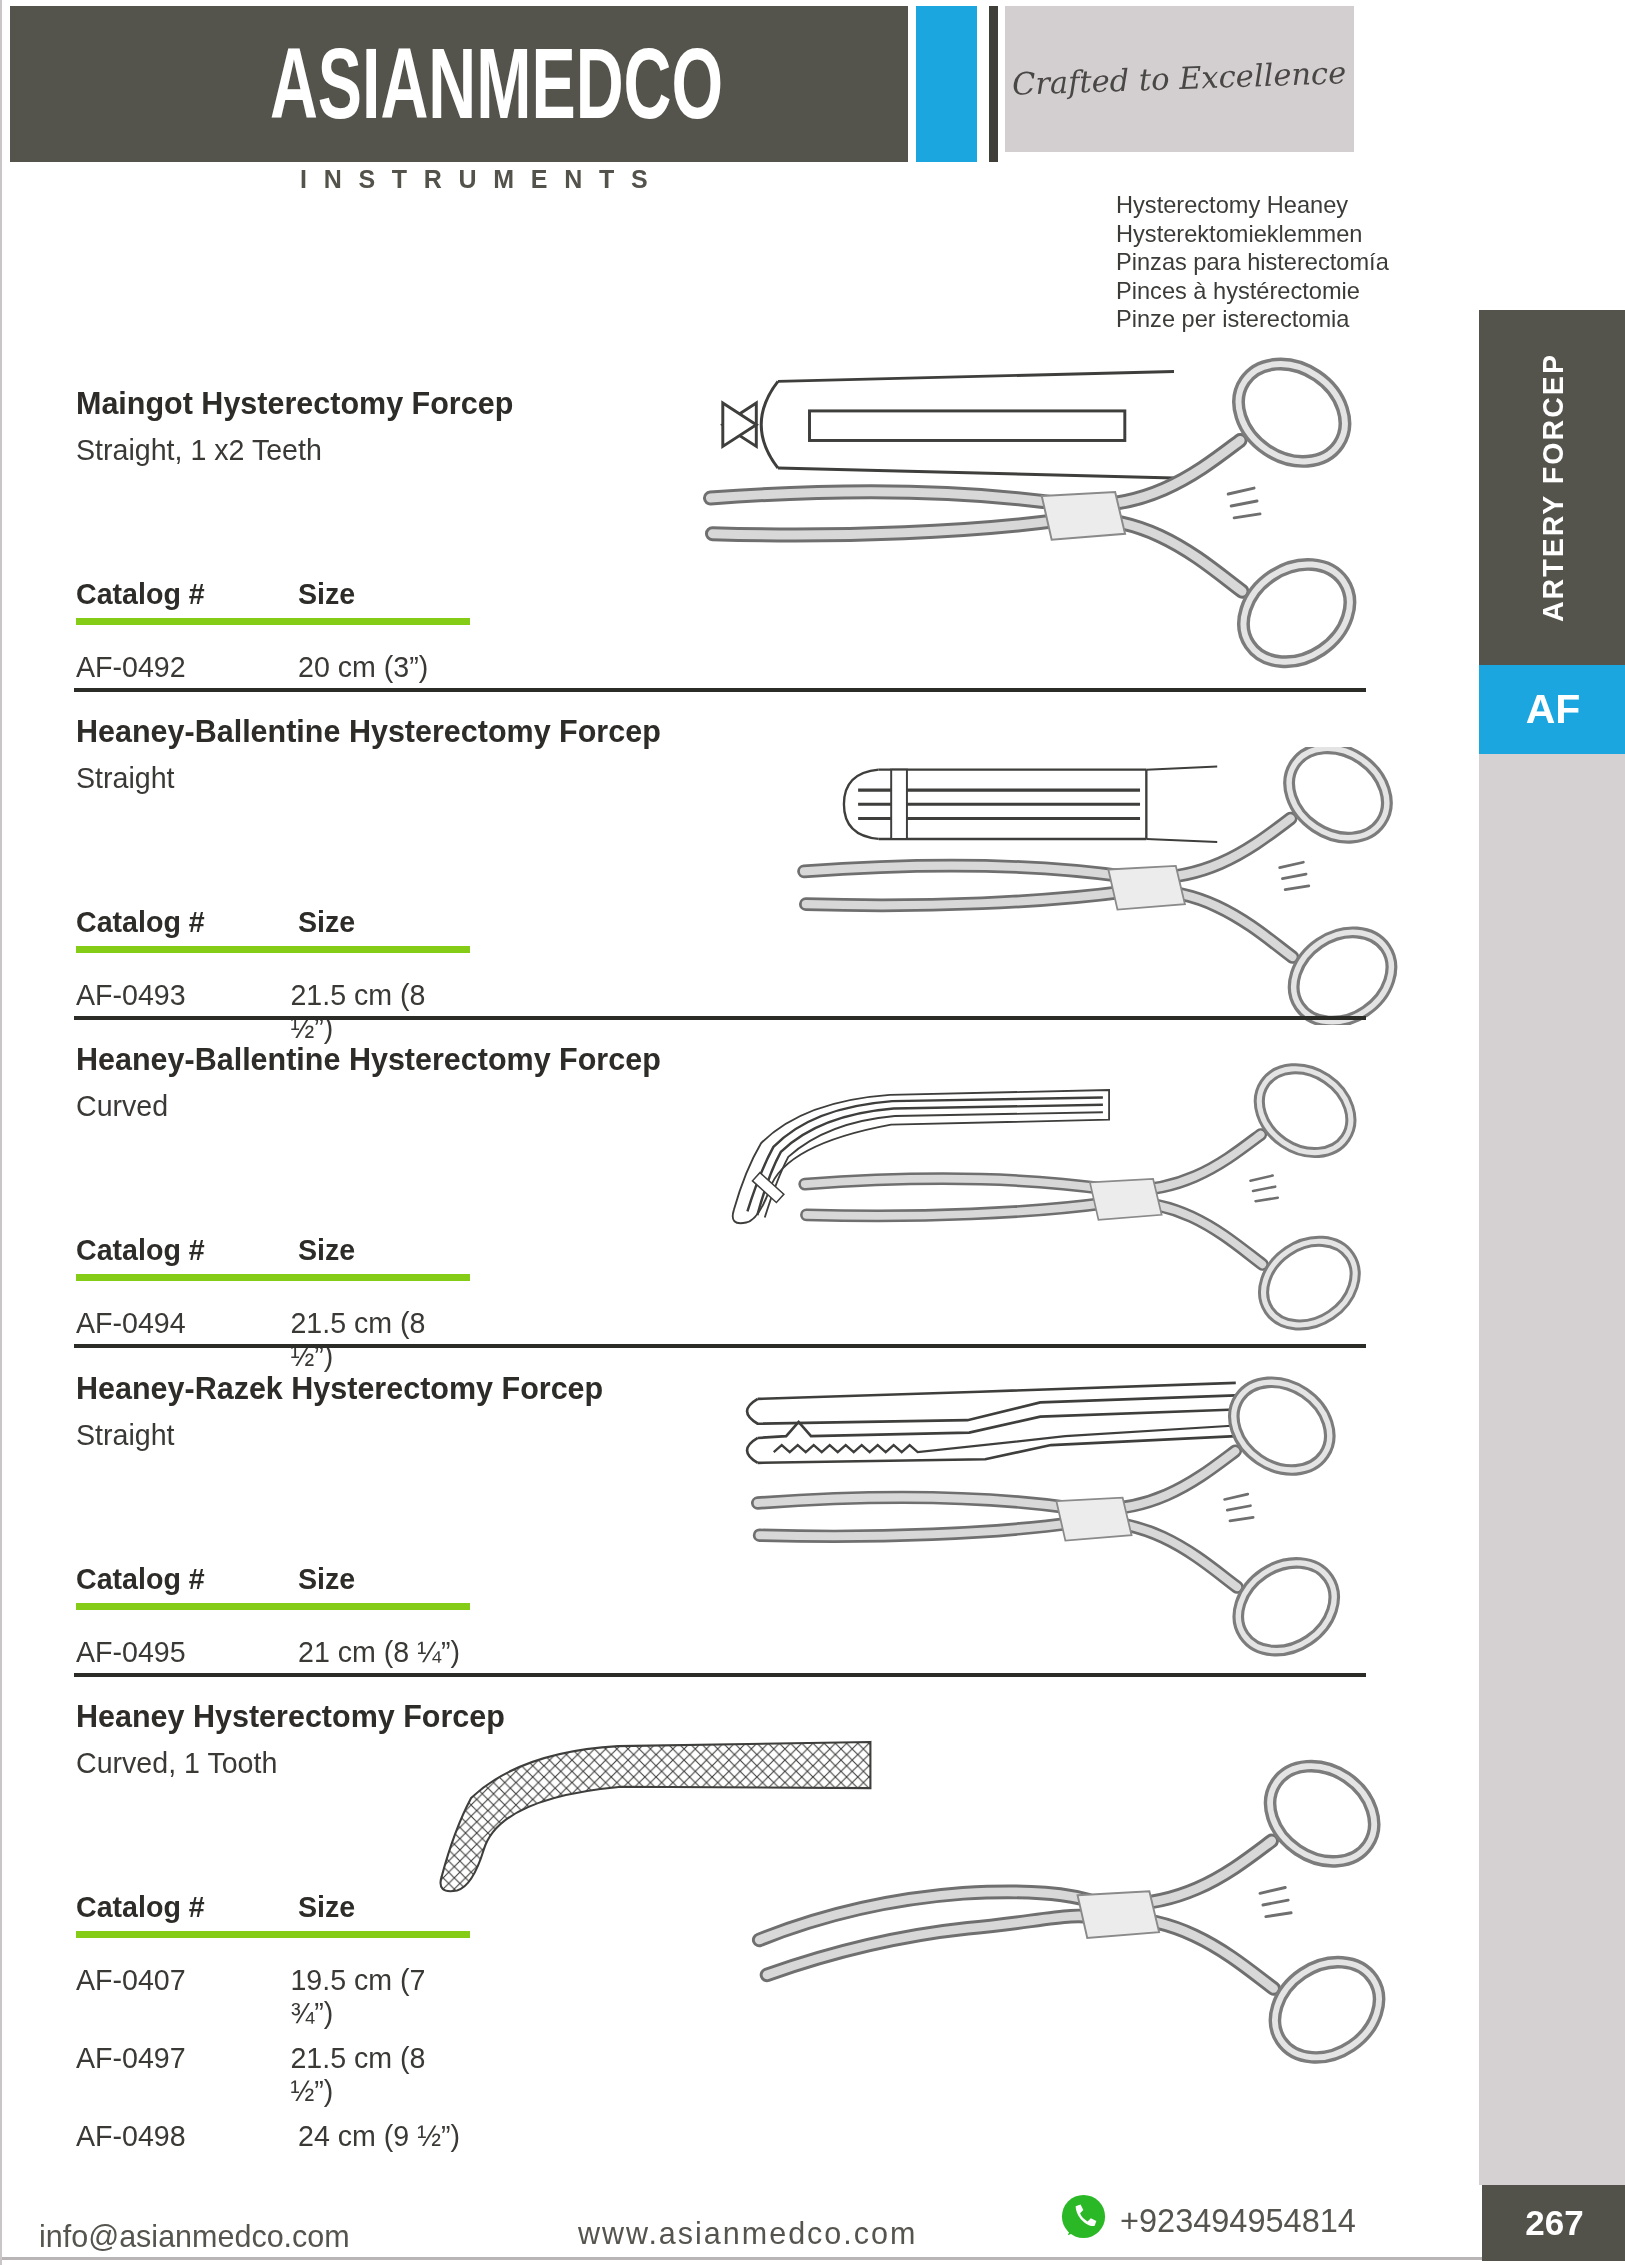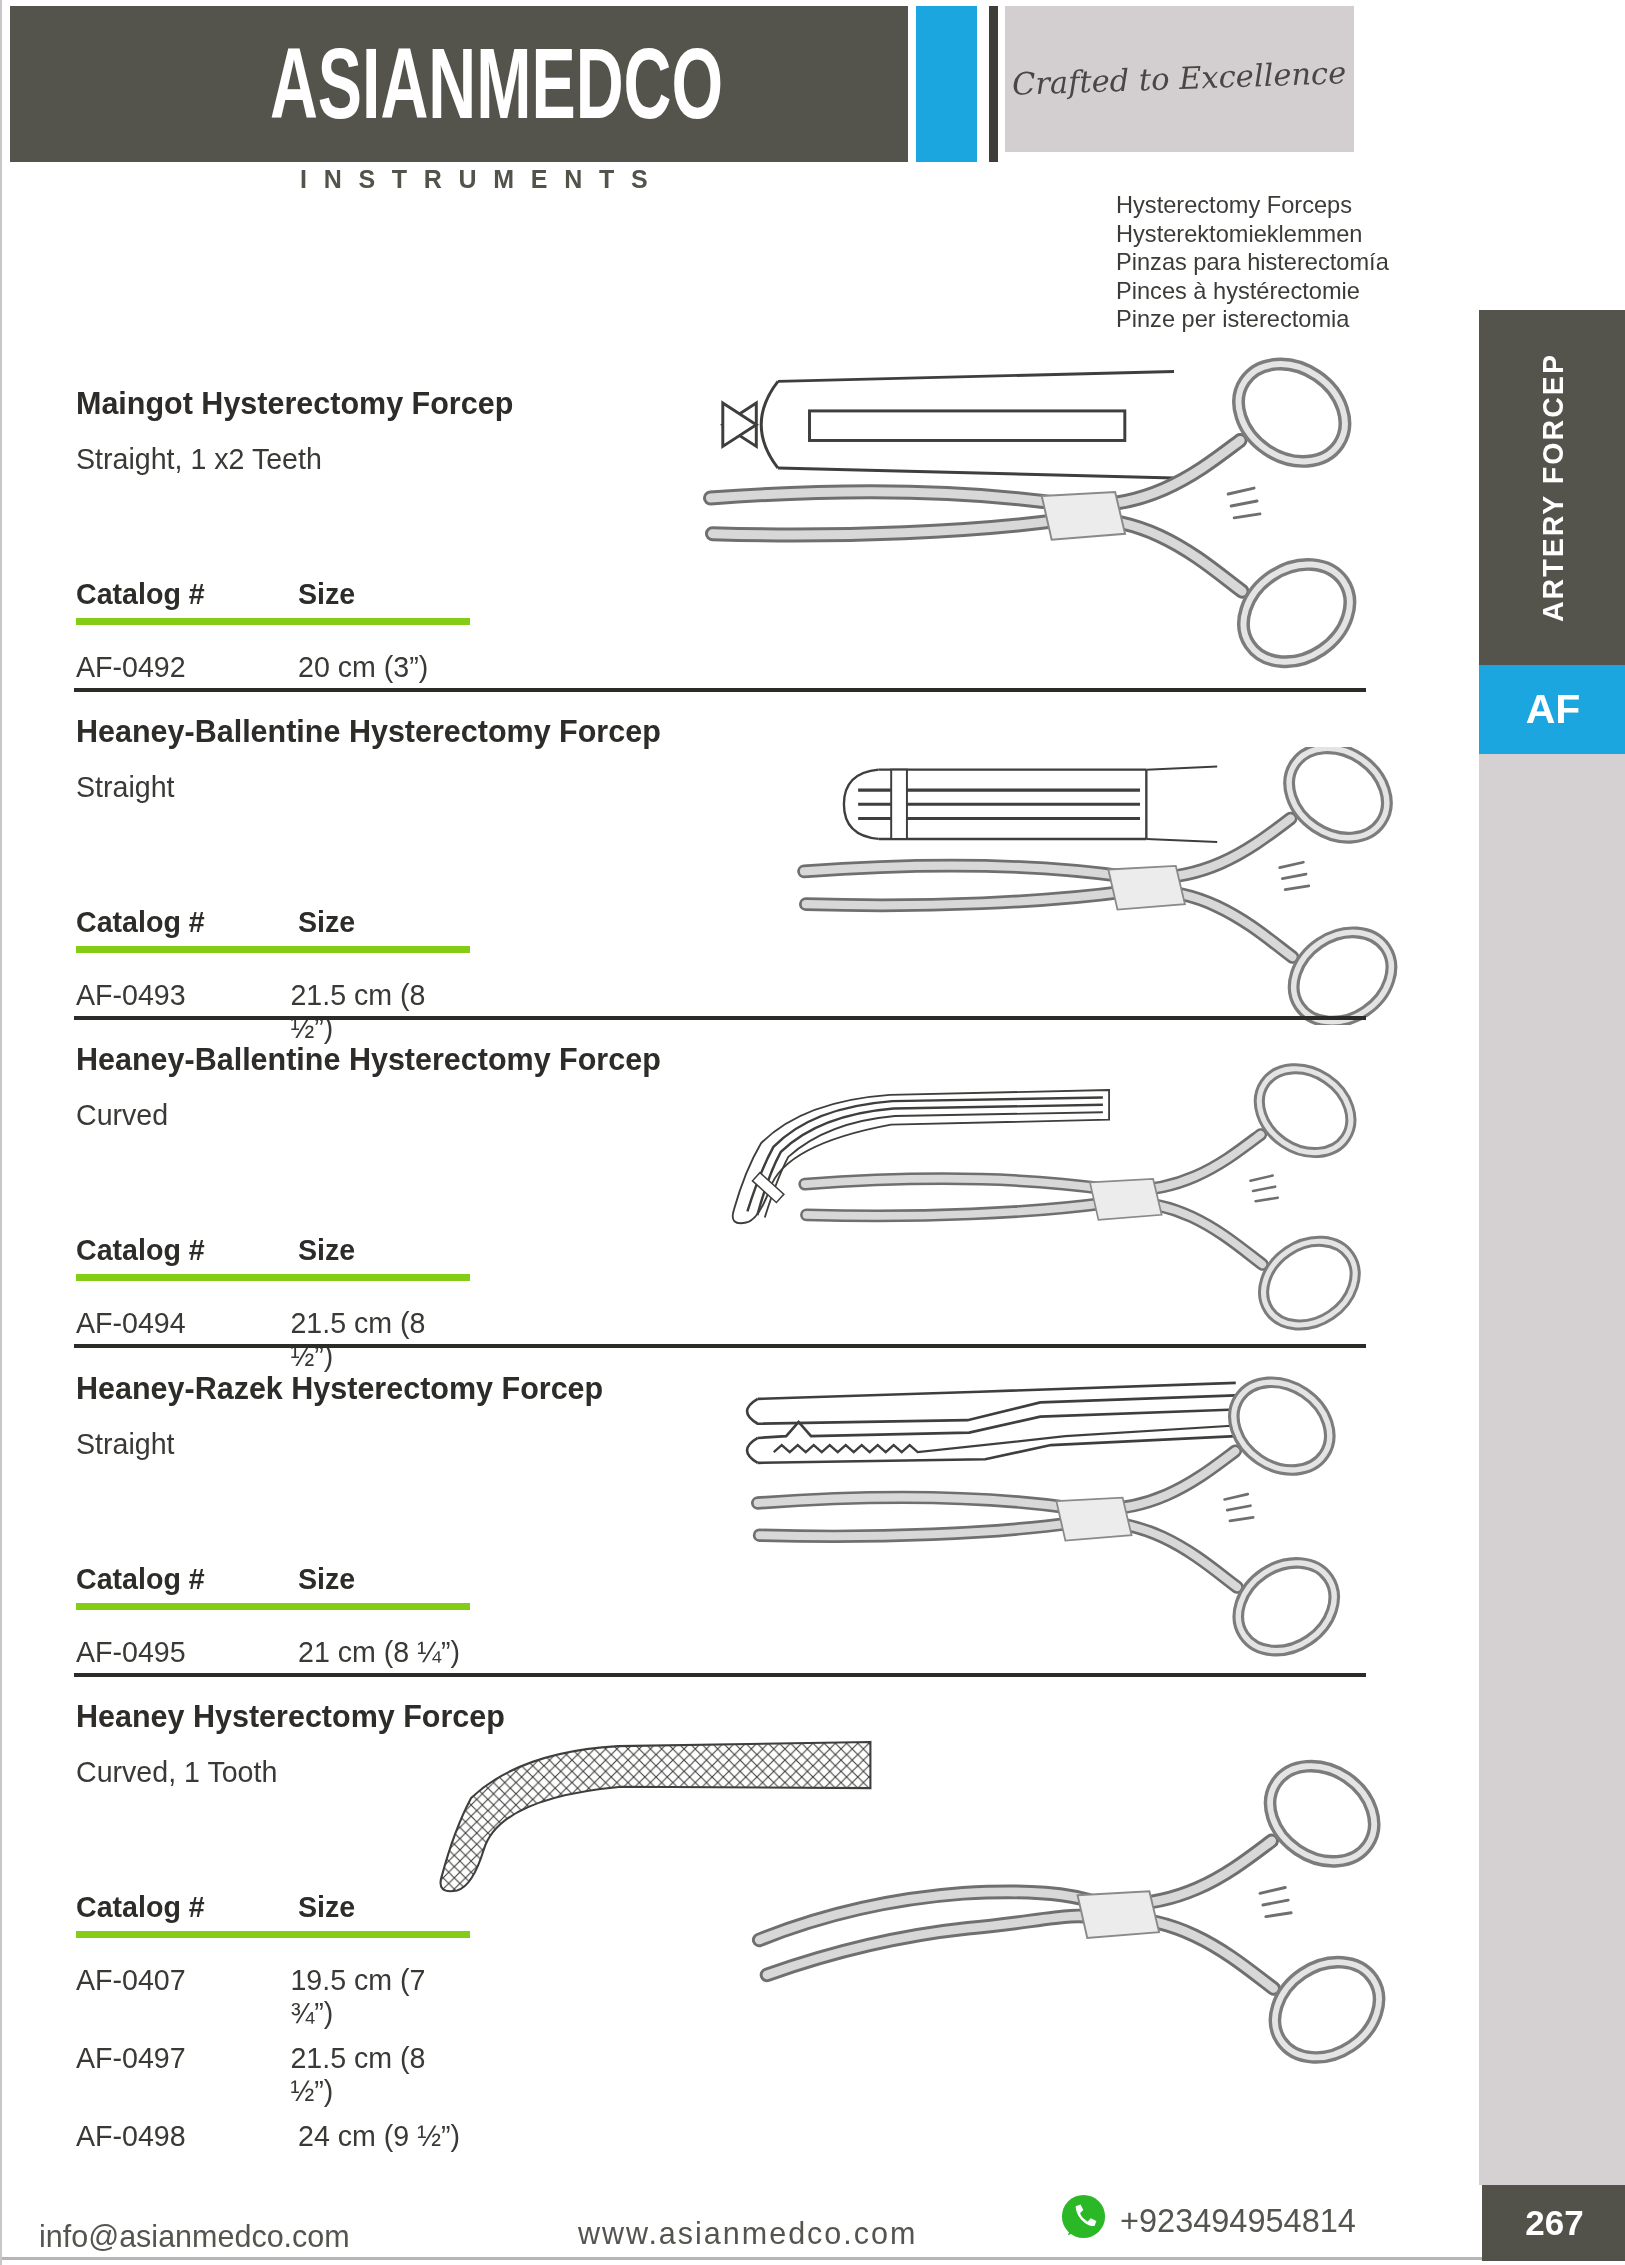--- a/index.html
+++ b/index.html
@@ -48,21 +48,21 @@
     color:#fff; font-weight:bold; font-size:41px; display:flex; align-items:center; justify-content:center;
   }
   .side-strip { position:absolute; right:0; top:754px; width:148px; height:1431px; background:#d5d1d2; }
   .page-num {
     position:absolute; right:0; top:2185px; width:145px; height:76px; background:#52514a;
     color:#fff; font-weight:bold; font-size:35px; display:flex; align-items:center; justify-content:center;
   }
   
   .product { position:absolute; left:74px; width:611px; height:328px; }
   .p-title { font-size:30.5px; font-weight:bold; color:#2d2c29; }
-  .p-sub   { font-size:28.6px; color:#3a3936; margin-top:22px; }
+  .p-sub   { font-size:28.6px; color:#3a3936; margin-top:13px; }
   .p-table { position:absolute; left:0; top:192px; width:394px; }
   .t-head  { display:flex; font-size:28.6px; font-weight:bold; color:#2d2c29;
              border-bottom:7px solid #84cc16; padding-bottom:6.9px; }
   .t-col1  { width:222px; }
   .t-row   { display:flex; font-size:28.6px; color:#3a3936; margin-top:26px; }
   .t-row + .t-row { margin-top:12px; }
   .divider { position:absolute; left:72px; width:1292px; height:3.9px; background:#2b2b28; }
   .illus   { position:absolute; }
   .illus svg { display:block; width:100%; height:100%; }
   
@@ -168,21 +168,21 @@
     <div class="logo">ASIANMEDCO</div>
   </div>
   <div class="instruments">INSTRUMENTS</div>
   <div class="blue-stripe"></div>
   <div class="dark-vline"></div>
   <div class="crafted">
     <span>Crafted to Excellence</span>
   </div>
 
   <div class="cats">
-    <div>Hysterectomy Forceps</div>
+    <div>Hysterectomy Heaney</div>
     <div>Hysterektomieklemmen</div>
     <div>Pinzas para histerectomía</div>
     <div>Pinces à hystérectomie</div>
     <div>Pinze per isterectomia</div>
   </div>
 
   <div class="side-dark">
     <div class="side-label">ARTERY FORCEP</div>
   </div>
   <div class="side-tab">AF</div>

